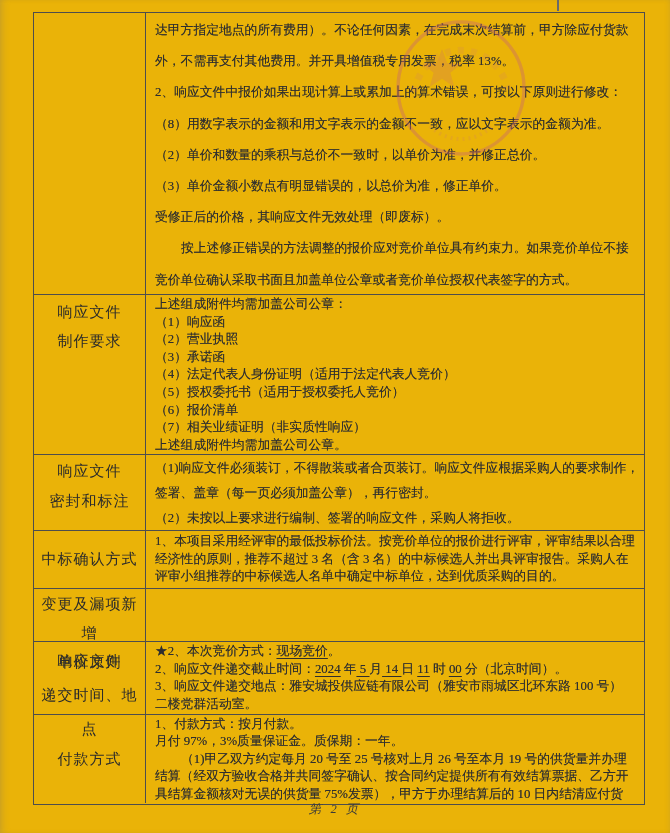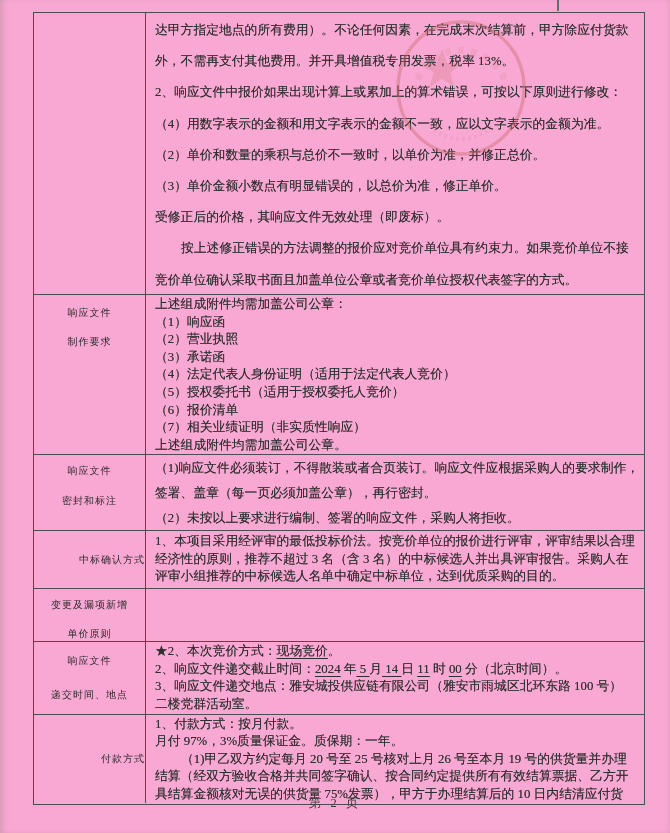--- a/index.html
+++ b/index.html
@@ -3,41 +3,41 @@
 <meta charset="utf-8">
 <style>
   html,body{margin:0;padding:0;}
   body{
     font-family:"Liberation Serif","DejaVu Serif",serif;
     background:#e9e8e5;
   }
   #page{
     position:relative;
     width:670px;height:833px;
-    background:#f9a8d4;
+    background:#eab308;
     overflow:hidden;
     color:#2e2e2e;
     box-shadow:inset 6px 0 10px -6px rgba(120,115,105,.45), inset -3px 0 6px -4px rgba(120,115,105,.3);
   }
   #tbl{
     position:absolute;left:33px;top:12px;
     width:612px;height:793px;
     border:1.5px solid #4d4d4d;
     box-sizing:border-box;
     display:flex;flex-direction:column;
   }
   .row{display:flex;box-sizing:border-box;flex:none;}
   .row + .row{border-top:1.4px solid #4d4d4d;}
   .lab{
     width:112px;flex:none;box-sizing:border-box;
     border-right:1.4px solid #4d4d4d;
-    text-align:center;font-size:10px;letter-spacing:1px;
+    text-align:center;font-size:15px;letter-spacing:1px;
     color:#2b2b2b;
   }
-  .lab.center{display:flex;align-items:center;justify-content:flex-end;}
+  .lab.center{display:flex;align-items:center;justify-content:center;}
   .con{flex:1;box-sizing:border-box;padding:0 5px 0 9px;overflow:hidden;}
   .ln{white-space:nowrap;overflow:hidden;font-size:12.8px;color:#2e2e2e;
       text-shadow:0 0 .5px rgba(55,55,55,.65);}
   .ind{padding-left:26px;}
   .u{text-decoration:underline;text-underline-offset:3px;}
 
   
   .r1{height:281px;} .r1 .con{padding-top:2px;} .r1 .ln{line-height:31.2px;}
   .r2{height:160px;} .r2 .con{padding-top:1px;} .r2 .ln{line-height:17.6px;}
   .r3{height:76px;}  .r3 .con{padding-top:1px;} .r3 .ln{line-height:25px;}
@@ -48,38 +48,38 @@
 
   .lab-line{display:block;}
   .r2 .lab{padding-top:3px;}  .r2 .lab-line{line-height:29px;}
   .r3 .lab{padding-top:1px;}  .r3 .lab-line{line-height:30px;}
   .r5 .lab{padding-top:1px;}  .r5 .lab-line{line-height:29px;}
   .r6 .lab{padding-top:2px;}  .r6 .lab-line{line-height:34px;}
 
   #seal{position:absolute;left:392px;top:14px;pointer-events:none;}
   #artifact{position:absolute;left:557px;top:0;width:2px;height:11px;background:#6a6a6a;}
   #footer{
-    position:absolute;left:0;bottom:21px;width:100%;
-    text-align:center;font-size:12.5px;letter-spacing:3px;color:#3a3a3a;
+    position:absolute;left:0;bottom:15px;width:100%;
+    text-align:center;font-size:12.5px;letter-spacing:3px;color:#3a3a3a;font-style:italic;
   }
 </style>
 </head>
 <body>
 
 <div id="page">
 
   <div id="tbl">
 
     <div class="row r1">
       <div class="lab"></div>
       <div class="con">
         <div class="ln">达甲方指定地点的所有费用）。不论任何因素，在完成末次结算前，甲方除应付货款</div>
         <div class="ln">外，不需再支付其他费用。并开具增值税专用发票，税率 13%。</div>
         <div class="ln">2、响应文件中报价如果出现计算上或累加上的算术错误，可按以下原则进行修改：</div>
-        <div class="ln">（4）用数字表示的金额和用文字表示的金额不一致，应以文字表示的金额为准。</div>
+        <div class="ln">（8）用数字表示的金额和用文字表示的金额不一致，应以文字表示的金额为准。</div>
         <div class="ln">（2）单价和数量的乘积与总价不一致时，以单价为准，并修正总价。</div>
         <div class="ln">（3）单价金额小数点有明显错误的，以总价为准，修正单价。</div>
         <div class="ln">受修正后的价格，其响应文件无效处理（即废标）。</div>
         <div class="ln ind">按上述修正错误的方法调整的报价应对竞价单位具有约束力。如果竞价单位不接</div>
         <div class="ln">竞价单位确认采取书面且加盖单位公章或者竞价单位授权代表签字的方式。</div>
       </div>
     </div>
 
     <div class="row r2">
       <div class="lab">

